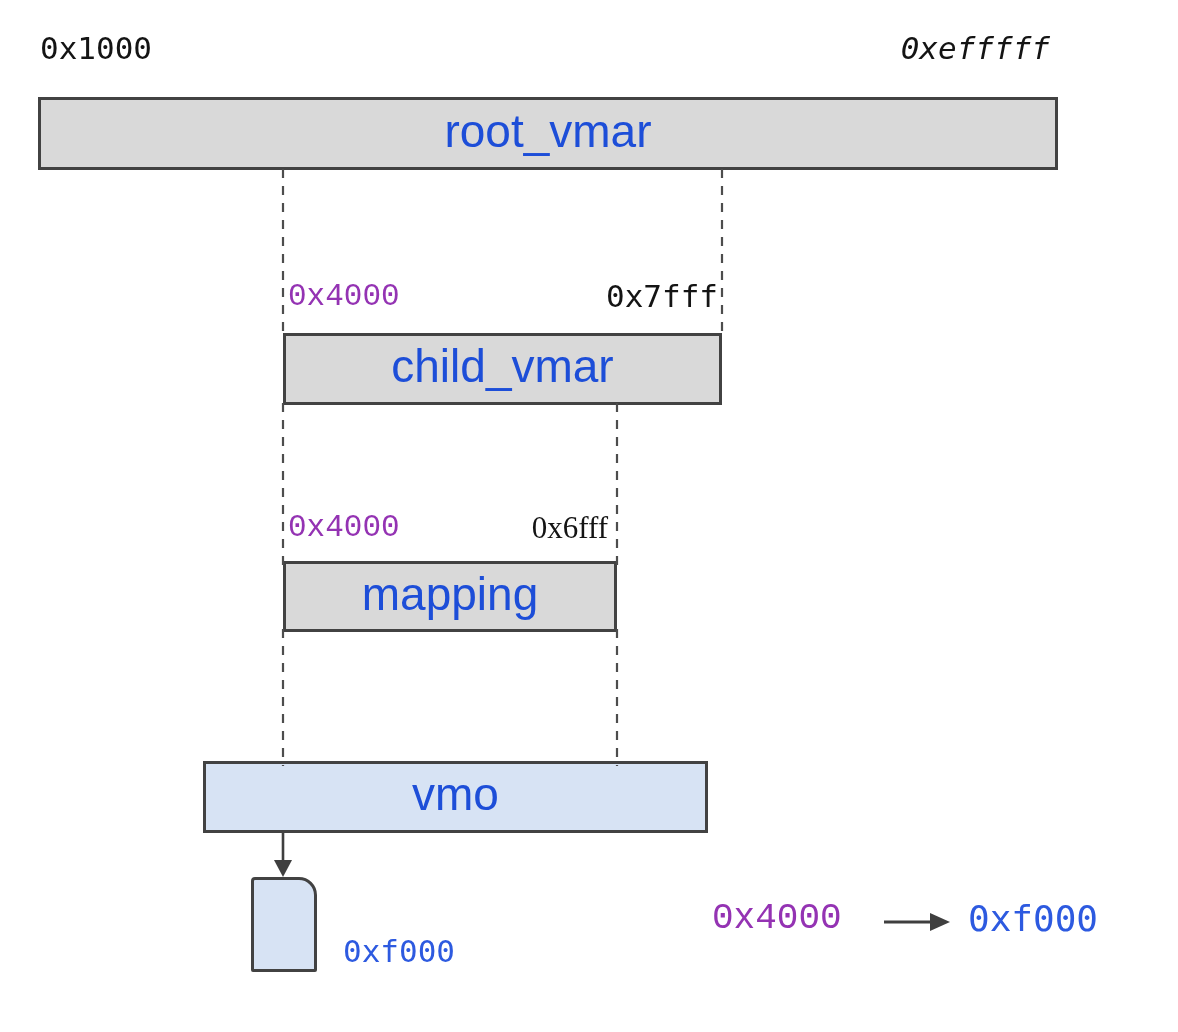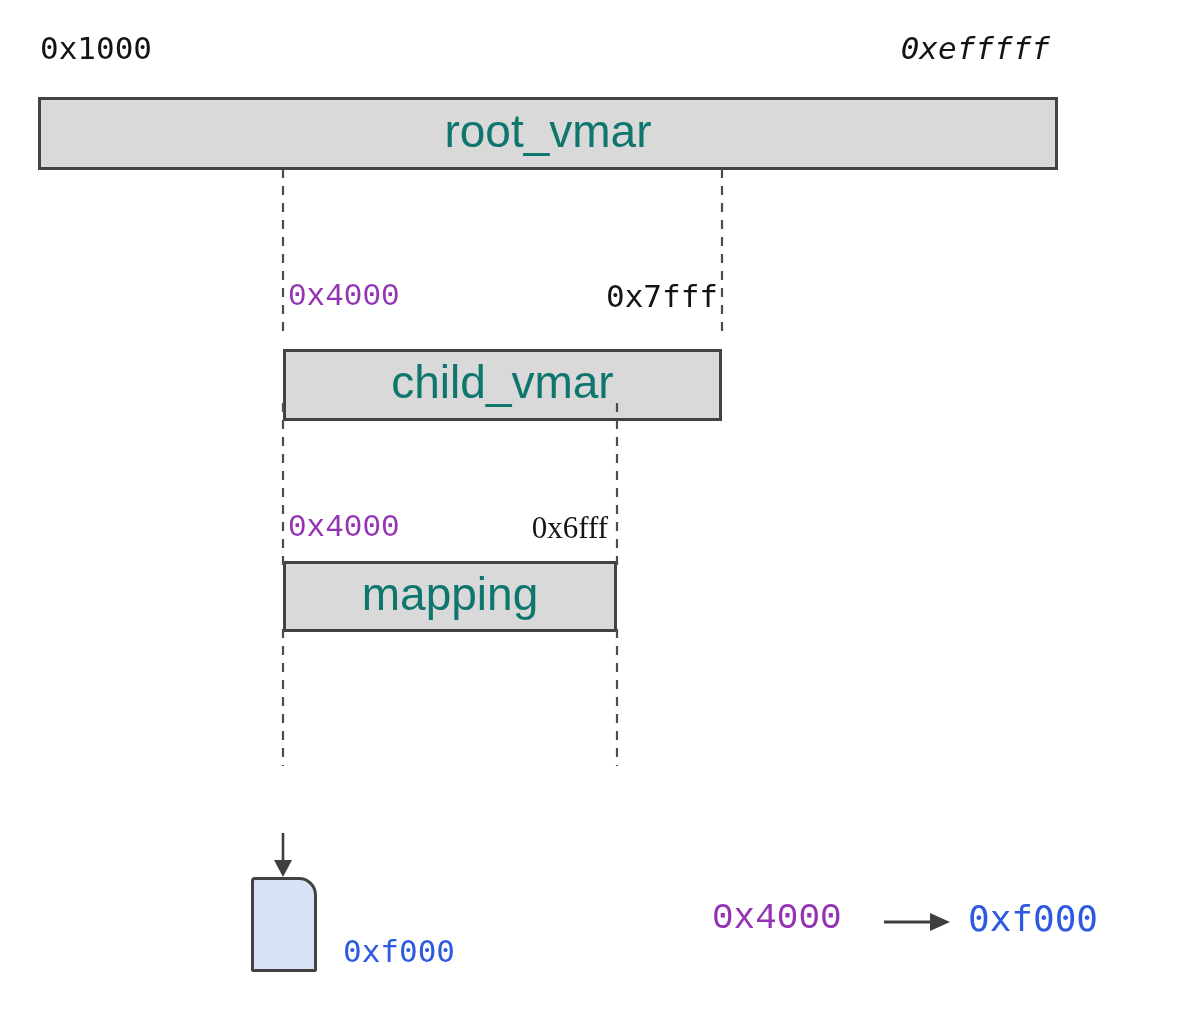--- a/index.html
+++ b/index.html
@@ -35,27 +35,27 @@
     border: 3px solid var(--border, #424242);
     background: var(--region-fill, #d9d9d9);
     display: flex;
     align-items: center;
     justify-content: center;
     z-index: 2;
   }
   .box .box-label {
     font-family: "Liberation Sans", sans-serif;
     font-size: 46px;
-    color: #0f766e;
+    color: #1d4ed8;
     line-height: 1;
     padding-bottom: 6px;
     text-align: right;
   }
   #root-vmar-box  { left: 38px;  top: 97px;  width: 1020px; height: 73px; }
-  #child-vmar-box { left: 283px; top: 349px; width: 439px;  height: 72px; }
+  #child-vmar-box { left: 283px; top: 333px; width: 439px;  height: 72px; }
   #mapping-box    { left: 283px; top: 561px; width: 334px;  height: 71px; }
   #vmo-box        { left: 203px; top: 761px; width: 505px;  height: 72px;
                     background: var(--vmo-fill, #d7e3f4); }
   #page-box {
     position: absolute;
     box-sizing: border-box;
     left: 251px; top: 877px; width: 66px; height: 95px;
     border: 3px solid var(--border, #424242);
     background: var(--vmo-fill, #d7e3f4);
     border-radius: 4px 18px 2px 2px;
@@ -102,20 +102,23 @@
     <span class="box-label">child_vmar</span>
   </div>
 
   <div class="mono addr purple" id="mapping-start">0x4000</div>
   <div class="mono addr" id="mapping-end">0x6fff</div>
 
   <div class="box" id="mapping-box">
     <span class="box-label">mapping</span>
   </div>
 
+  <div class="box" id="vmo-box">
+    <span class="box-label">vmo</span>
+  </div>
 
   <div id="page-box"></div>
   <div class="mono addr blue" id="page-addr">0xf000</div>
 
   <div class="mono map-note purple" id="map-from">0x4000</div>
   <div class="mono map-note blue" id="map-to">0xf000</div>
 
   <svg id="lines-svg" width="1178" height="1032" viewBox="0 0 1178 1032">
     <g stroke="#4d4d4d" stroke-width="2.2" stroke-dasharray="9 8" fill="none">
       <path d="M283 169 V338"></path>

